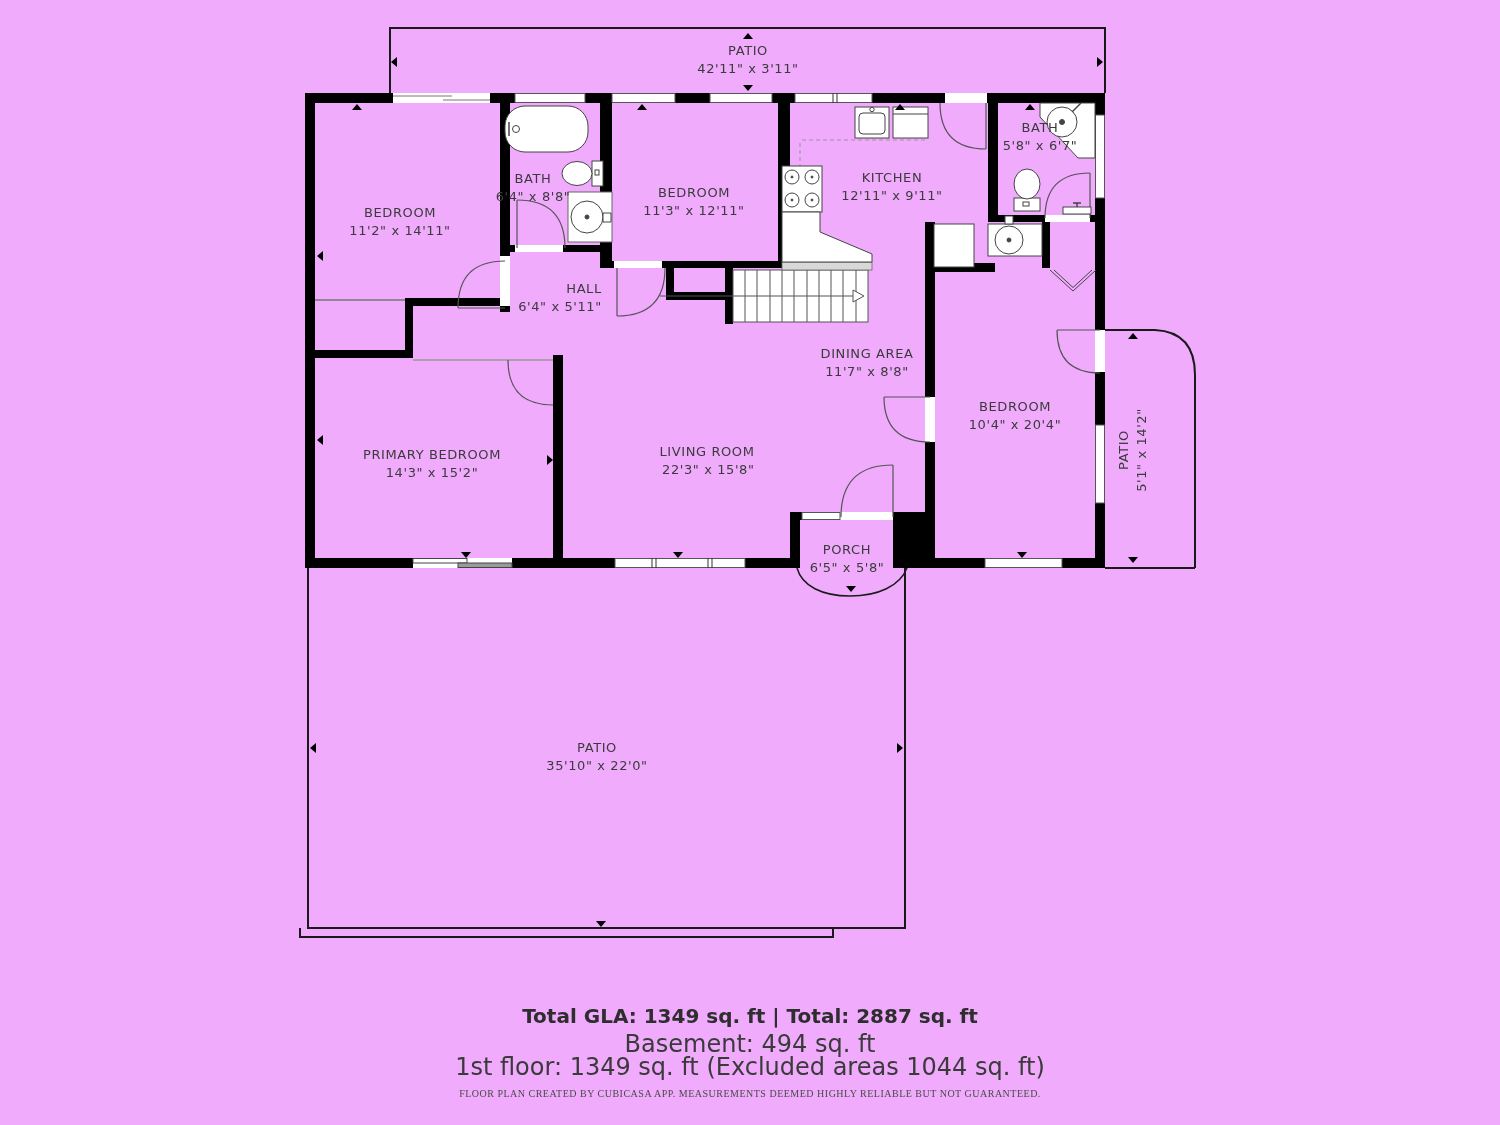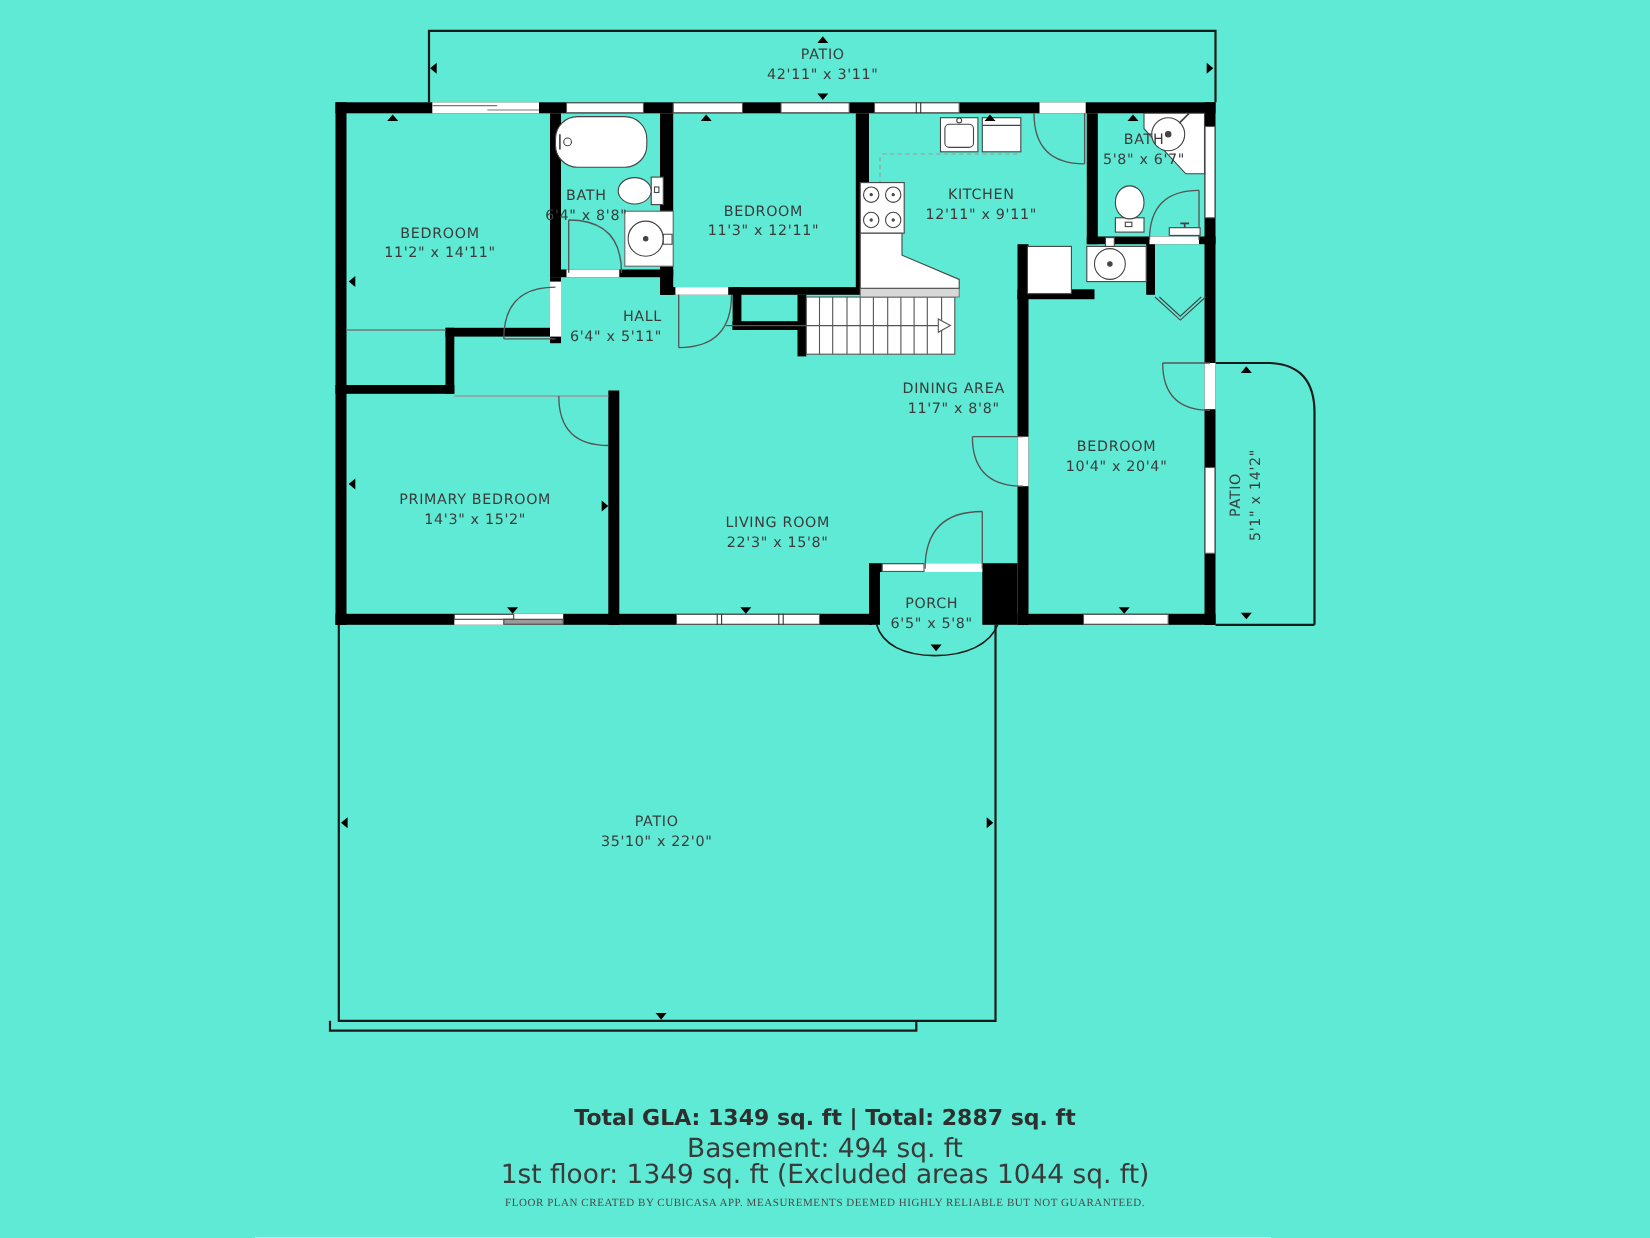--- a/index.html
+++ b/index.html
@@ -1,16 +1,16 @@
 <!DOCTYPE html>
 <html><head>
 <meta charset="utf-8">
 <style>
   html,body{margin:0;padding:0;background:#fff;}
-  .canvas{position:relative;width:1500px;height:1125px;background:#5eead4;overflow:hidden;
+  .canvas{position:relative;width:1500px;height:1125px;background:#f0abfc;overflow:hidden;
           font-family:"DejaVu Sans","Liberation Sans",sans-serif;}
   .plan-svg{position:absolute;left:0;top:0;}
   .room-label{position:absolute;transform:translate(-50%,-50%);text-align:center;
               color:#3b3b3b;font-size:13px;letter-spacing:.6px;line-height:18px;white-space:nowrap;}
   .room-label.rot{transform:translate(-50%,-50%) rotate(-90deg);}
   .room-name{font-size:13px;}
   .room-dims{font-size:13px;}
   .footer{position:absolute;left:0;width:100%;text-align:center;color:#333;}
   .f-line1{top:1004px;font-size:20px;font-weight:bold;color:#2e2e2e;}
   .f-line2{top:1030px;font-size:24px;color:#3a3a3a;}
@@ -268,21 +268,21 @@
   <div class="room-dims">5'8" x 6'7"</div>
 </div>
 <div class="room-label" style="left:560px;top:298px;text-align:right;">
   <div class="room-name">HALL</div>
   <div class="room-dims">6'4" x 5'11"</div>
 </div>
 <div class="room-label" style="left:839px;top:363px;margin-left:28px;">
   <div class="room-name">DINING AREA</div>
   <div class="room-dims">11'7" x 8'8"</div>
 </div>
-<div class="room-label" style="left:707px;top:485px;">
+<div class="room-label" style="left:707px;top:461px;text-align:right;">
   <div class="room-name">LIVING ROOM</div>
   <div class="room-dims">22'3" x 15'8"</div>
 </div>
 <div class="room-label" style="left:432px;top:464px;">
   <div class="room-name">PRIMARY BEDROOM</div>
   <div class="room-dims">14'3" x 15'2"</div>
 </div>
 <div class="room-label" style="left:1015px;top:416px;">
   <div class="room-name">BEDROOM</div>
   <div class="room-dims">10'4" x 20'4"</div>

